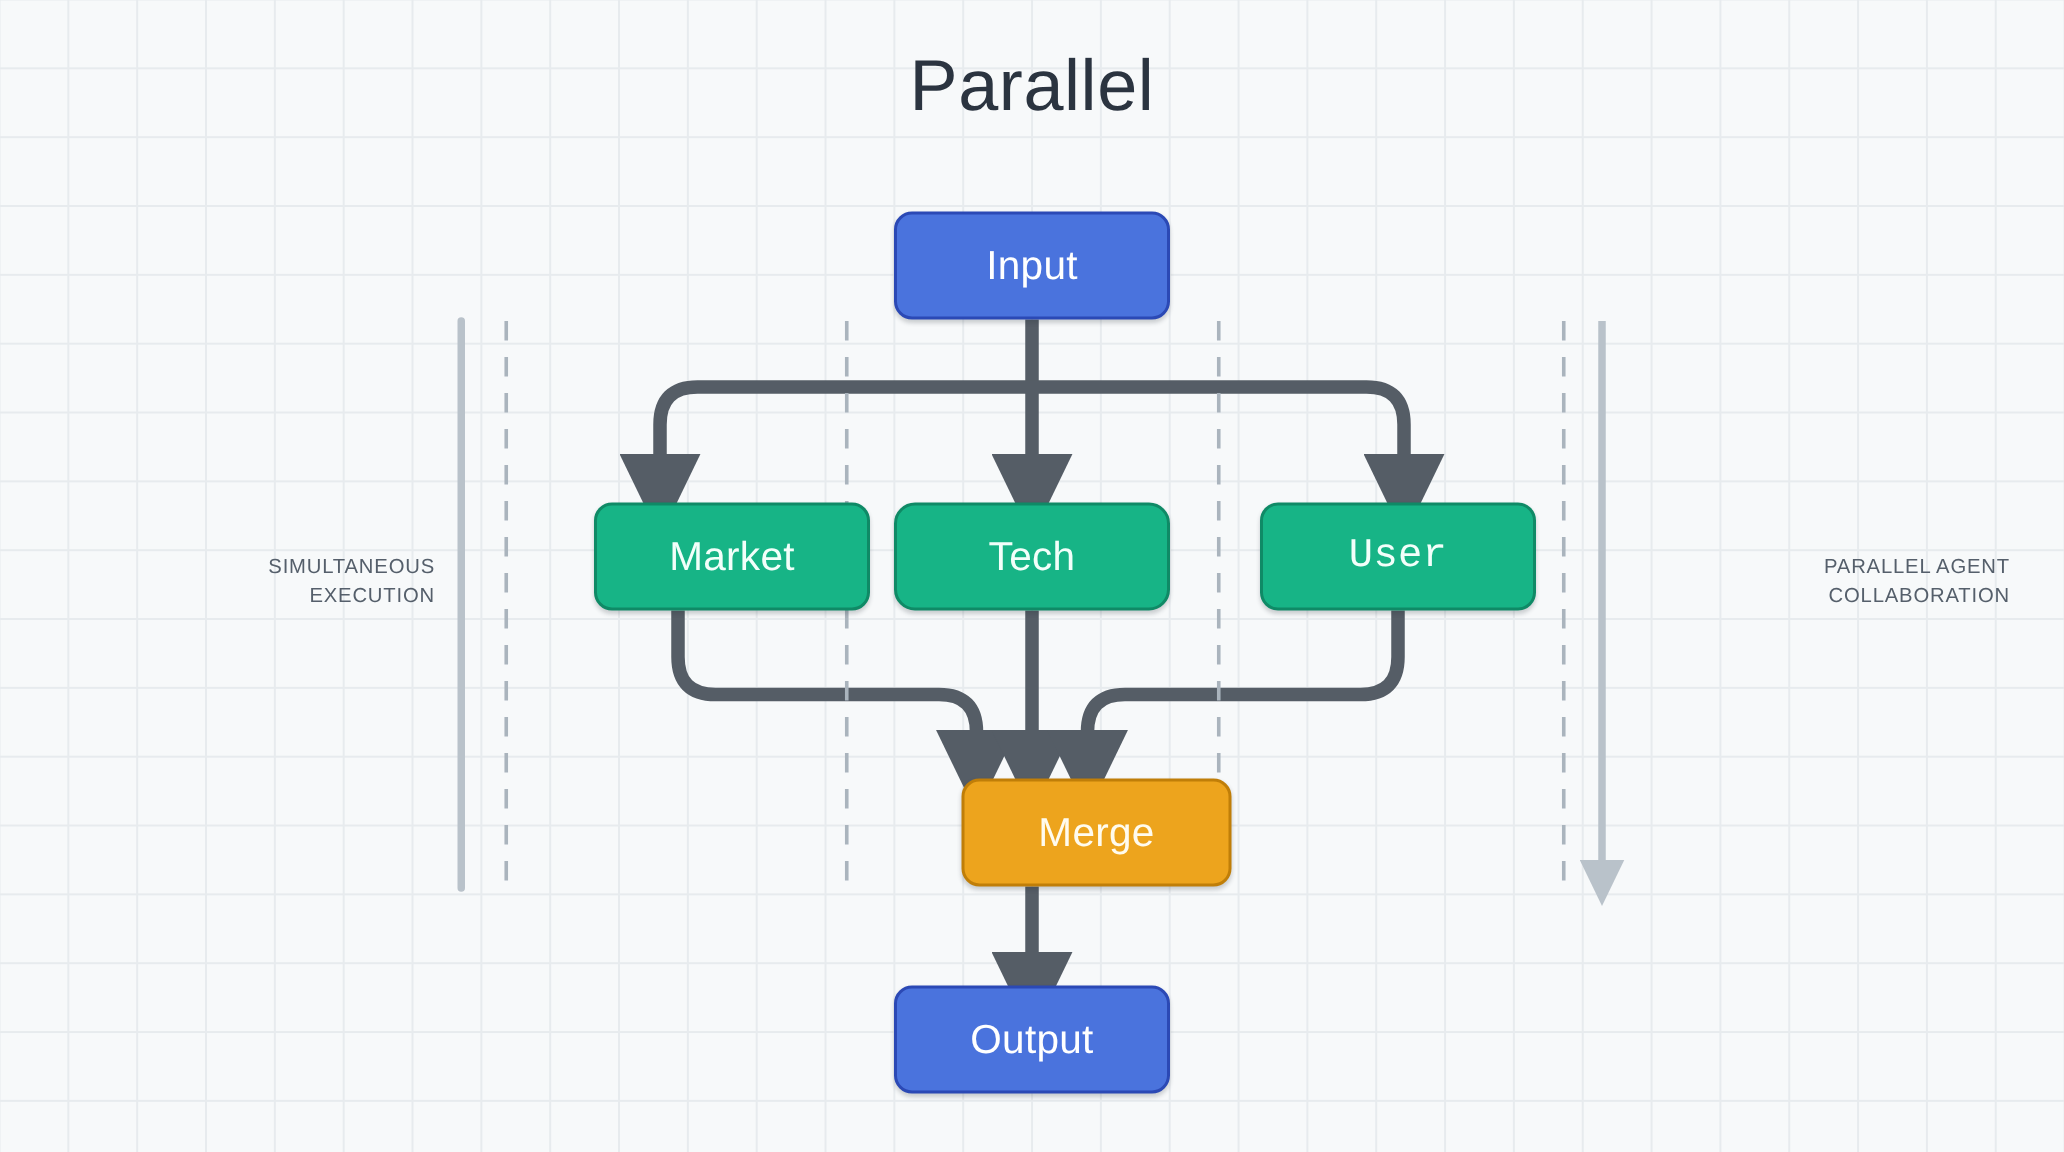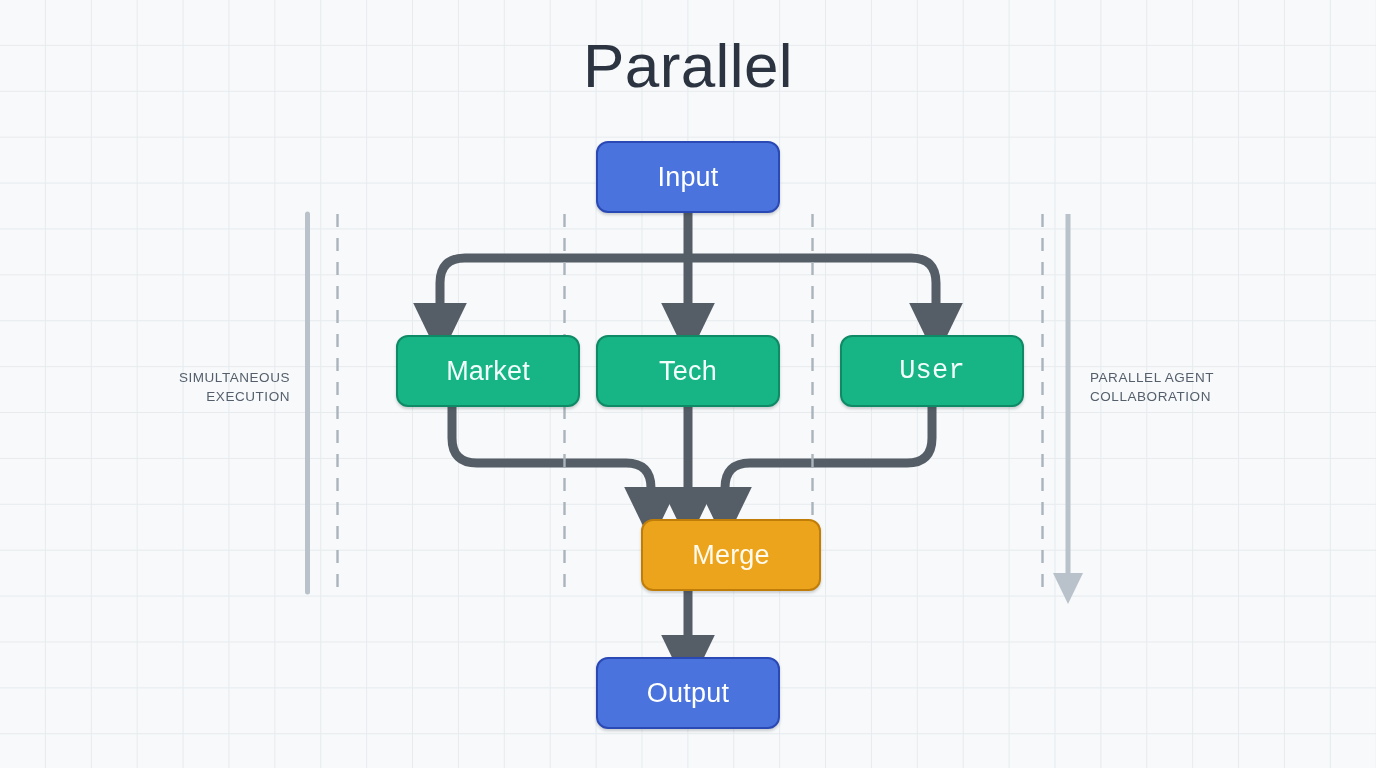--- a/index.html
+++ b/index.html
@@ -31,21 +31,21 @@
     width: 1376px;
     height: 768px;
     pointer-events: none;
   }
   .title {
     position: absolute;
     left: 0;
     top: 30px;
     width: 1376px;
     text-align: center;
-    font-size: 62px;
+    font-size: 48px;
     font-weight: 400;
     letter-spacing: 0.4px;
     color: #2b3440;
   }
   .node {
     position: absolute;
     display: flex;
     align-items: center;
     justify-content: center;
     box-sizing: border-box;
@@ -66,21 +66,21 @@
     border: 2.5px solid #0f8a66;
     color: #f2fffa;
   }
   .node-orange {
     background: #eda41d;
     border: 2.5px solid #c07e08;
     color: #fffbee;
   }
   .n-input  { left: 596px; top: 141px; width: 184px; height: 72px; }
   .n-market { left: 360px; top: 335px; width: 184px; height: 72px; margin-left: 36px; }
-  .n-tech   { left: 596px; top: 335px; width: 184px; height: 72px; }
+  .n-tech   { left: 596px; top: 335px; width: 184px; height: 72px; border-radius: 14px; }
   .n-user   { left: 840px; top: 335px; width: 184px; height: 72px; font-family: Liberation Mono, monospace; }
   .n-merge  { left: 598px; top: 519px; width: 180px; height: 72px; margin-left: 43px; }
   .n-output { left: 596px; top: 657px; width: 184px; height: 72px; }
 
   .annotation {
     position: absolute;
     font-size: 13.5px;
     line-height: 19px;
     letter-spacing: 0.55px;
     color: #555f6b;
@@ -89,21 +89,21 @@
   .annotation-left {
     left: 60px;
     top: 368px;
     width: 230px;
     text-align: right;
   }
   .annotation-right {
     left: 1090px;
     top: 368px;
     width: 250px;
-    text-align: left;
+    text-align: right;
   }
 </style>
 </head>
 <body>
 
 <div id="canvas">
 
   <div class="title">Parallel</div>
 
   <svg class="svg-layer" viewBox="0 0 1376 768">

